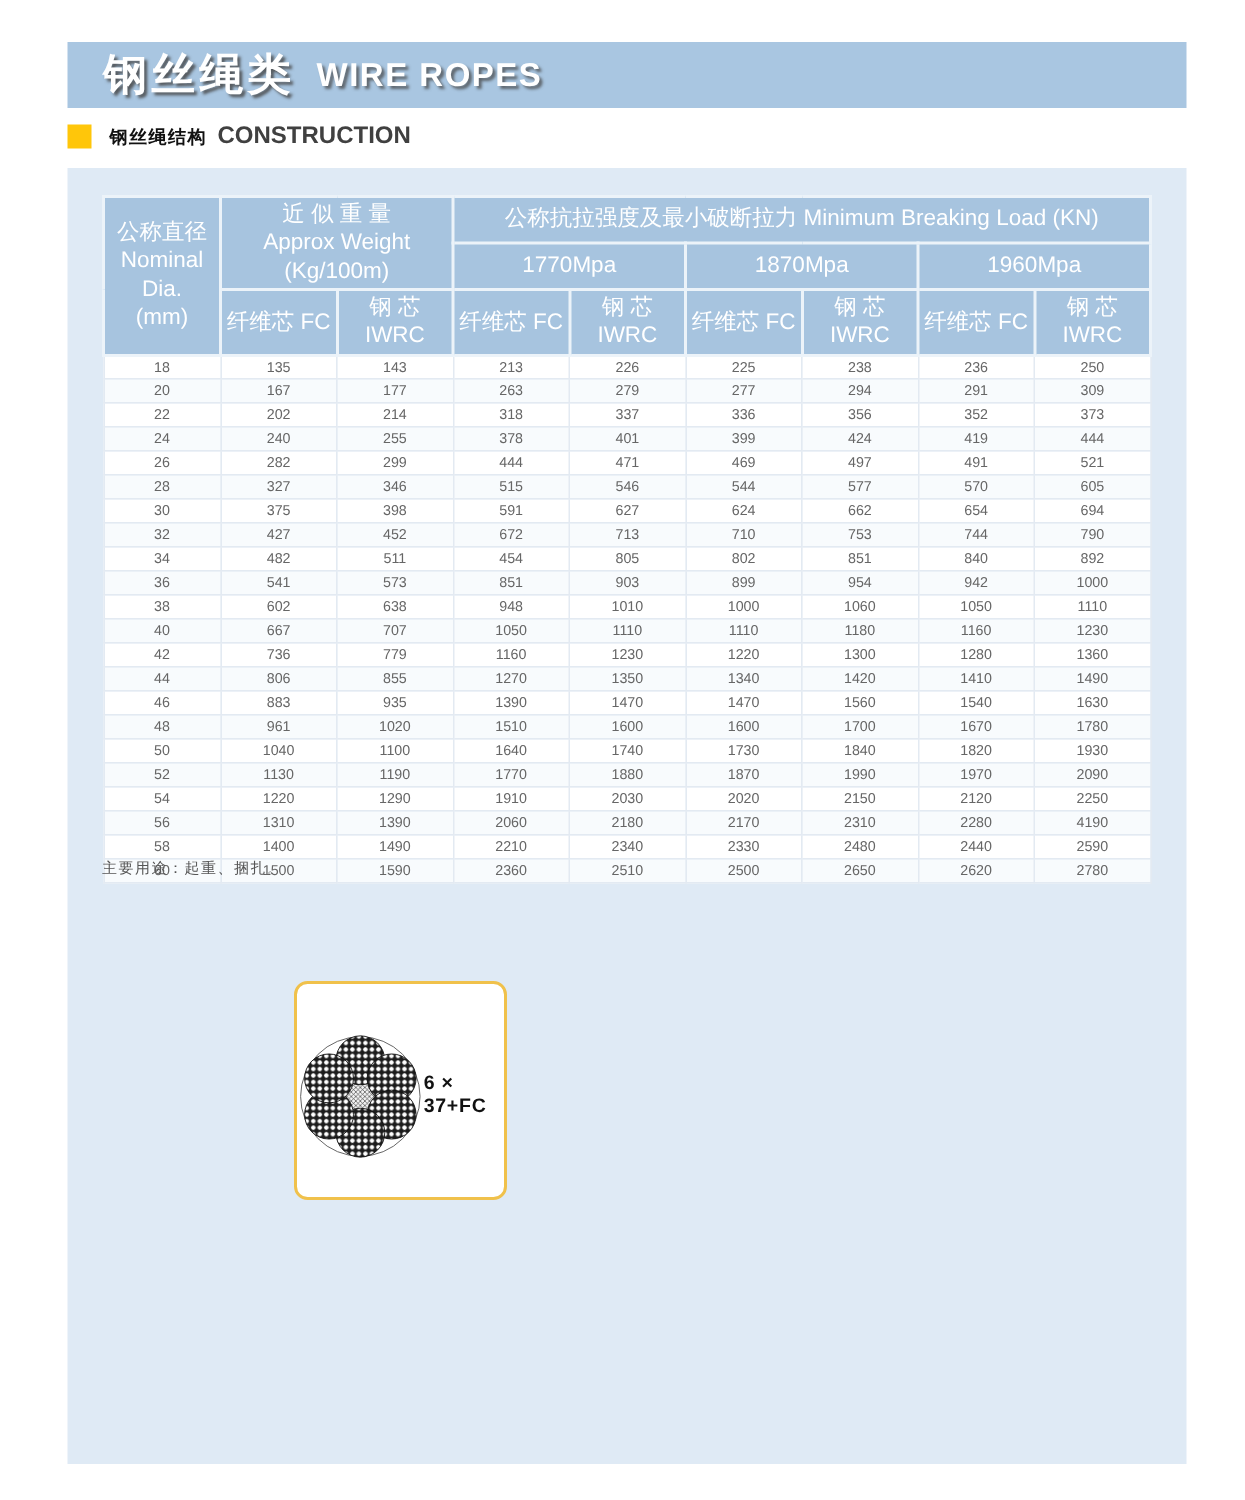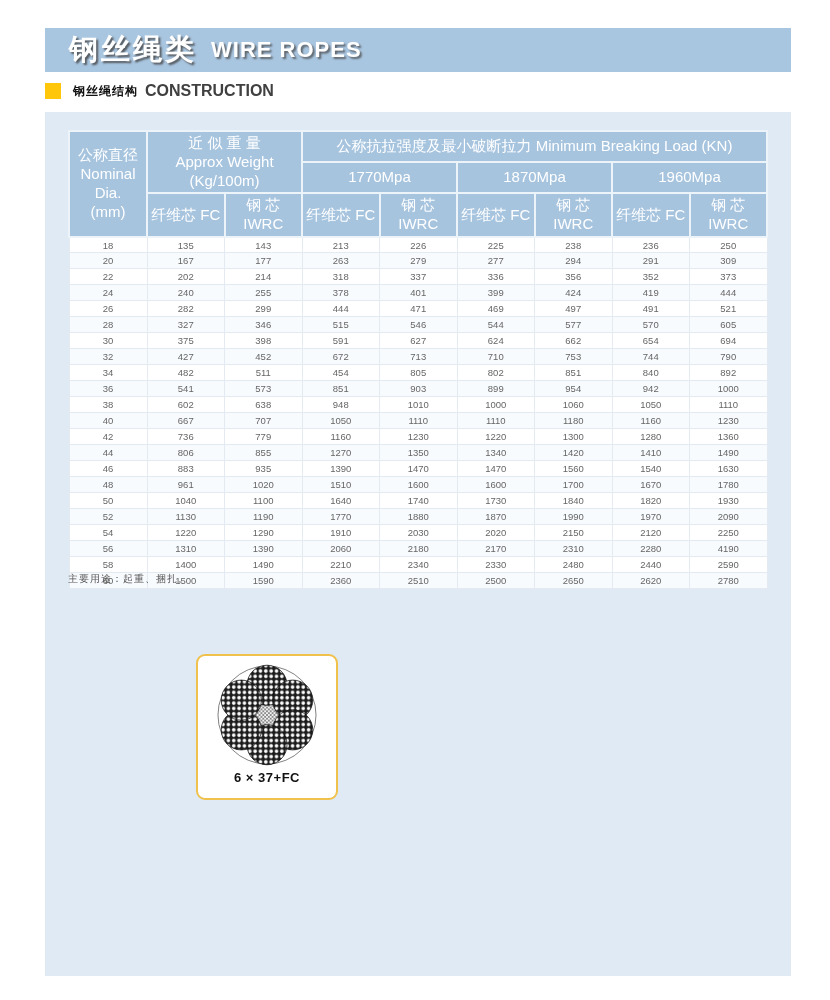--- a/index.html
+++ b/index.html
@@ -37,21 +37,21 @@
     text-align: center; vertical-align: middle; height: 16px;
     border: 1px solid #e3eaf2; }
   table.spec tbody tr:nth-child(even) td { background: #f8fbfd; }
 
   
   .note { position: absolute; left: 68px; top: 572px; font-size: 10px; color: #555;
     letter-spacing: 1px; }
 
   
   .card { position: absolute; width: 142px; height: 146px; background: #ffffff;
-    border: 2px solid #f0c14b; border-radius: 9px; display: flex; flex-direction: column;
+    border: 2px solid #f0c14b; border-radius: 9px; display: flex; 
     align-items: center; }
   .card1 { left: 196px; top: 654px; }
   .card2 { left: 471px; top: 654px; }
   .card svg.rope { width: 104px; height: 104px; margin-top: 7px; }
   .card-label { font-size: 13px; font-weight: bold; color: #111; margin-top: 3px;
     letter-spacing: 0.5px; }
 
   .defs-holder { position: absolute; width: 0; height: 0; overflow: hidden; }
 </style>
 </head>

